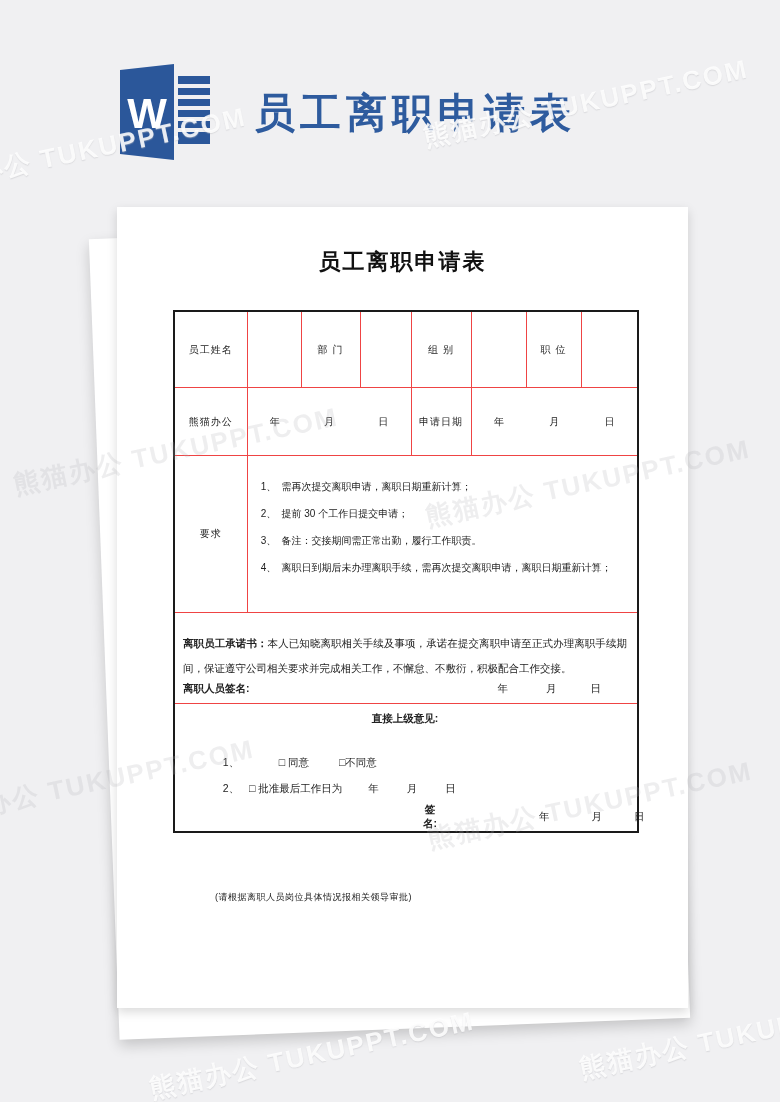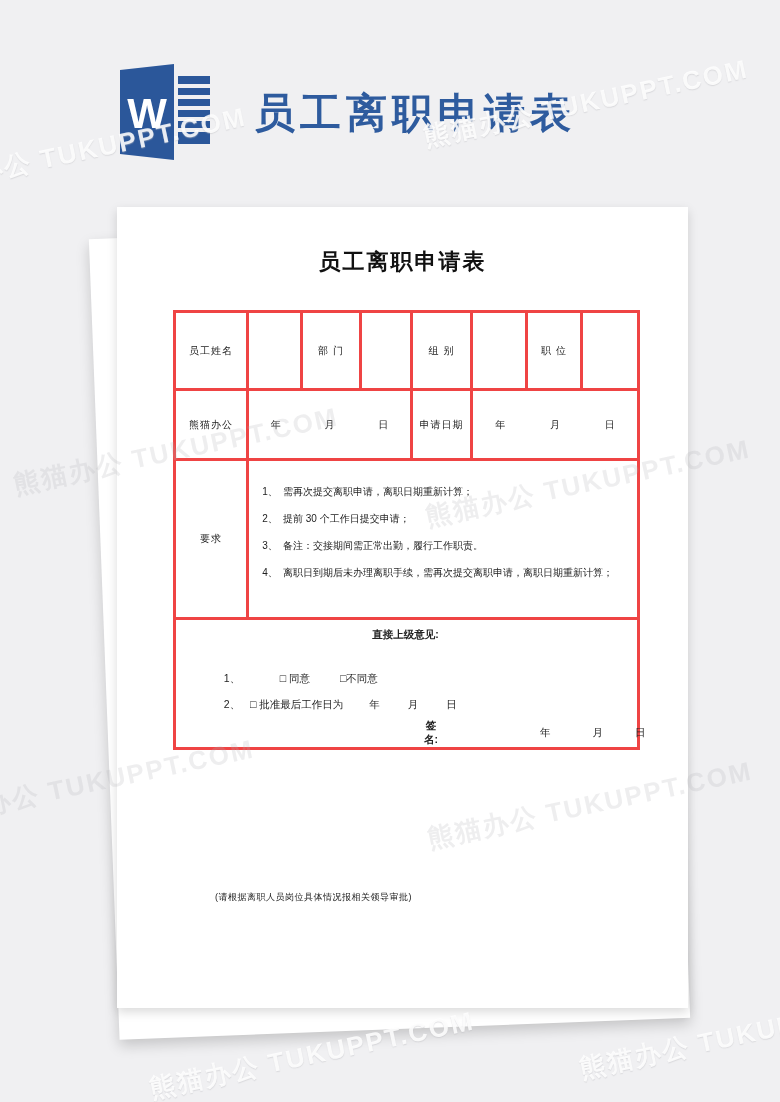--- a/index.html
+++ b/index.html
@@ -40,21 +40,21 @@
     position:absolute;left:0;top:40px;width:571px;
     text-align:center;font-size:22px;font-weight:bold;
     letter-spacing:2px;color:#111;
   }
   .form-table{
     position:absolute;left:56px;top:103px;width:464px;
     border-collapse:collapse;table-layout:fixed;
     border:2px solid #1a1a1a;
     font-size:10px;color:#222;
   }
-  .form-table td{border:3px solid #ef4444;vertical-align:middle;text-align:center;padding:0;}
+  .form-table td{border:1px solid #ef4444;vertical-align:middle;text-align:center;padding:0;}
   .lbl{letter-spacing:1px;}
   .date-cell{padding:0 6px;}
   .date-row{display:flex;justify-content:space-around;align-items:center;}
 
   tr.r1 td{height:75px;}
   tr.r2 td{height:67px;}
   tr.r3 td{height:156px;}
   tr.r4 td{height:90px;}
   tr.r5 td{height:84px;}
   tr.r6 td{height:104px;}
@@ -189,20 +189,31 @@
               <span class="req-num">3、</span>
               <span class="req-text">备注：交接期间需正常出勤，履行工作职责。</span>
             </div>
             <div class="req-line">
               <span class="req-num">4、</span>
               <span class="req-text">离职日到期后未办理离职手续，需再次提交离职申请，离职日期重新计算；</span>
             </div>
           </div>
         </td>
       </tr>
+      <tr class="r4">
+        <td colspan="8" class="block-cell">
+          <div class="commit"><b>离职员工承诺书：</b><span>本人已知晓离职相关手续及事项，承诺在提交离职申请至正式办理离职手续期间，保证遵守公司相关要求并完成相关工作，不懈怠、不敷衍，积极配合工作交接。</span></div>
+          <div class="sign-line">
+            <span class="bold c-label">离职人员签名:</span>
+            <span class="c-y">年</span>
+            <span class="c-m">月</span>
+            <span class="c-d">日</span>
+          </div>
+        </td>
+      </tr>
       <tr class="r5">
         <td colspan="8" class="block-cell">
           <div class="sup">
             <div class="sup-title">直接上级意见:</div>
             <div class="sup-line">
               <span class="sup-num">1、</span>
               <span class="sup-agree">□ 同意</span>
               <span>□不同意</span>
             </div>
             <div class="sup-line">

